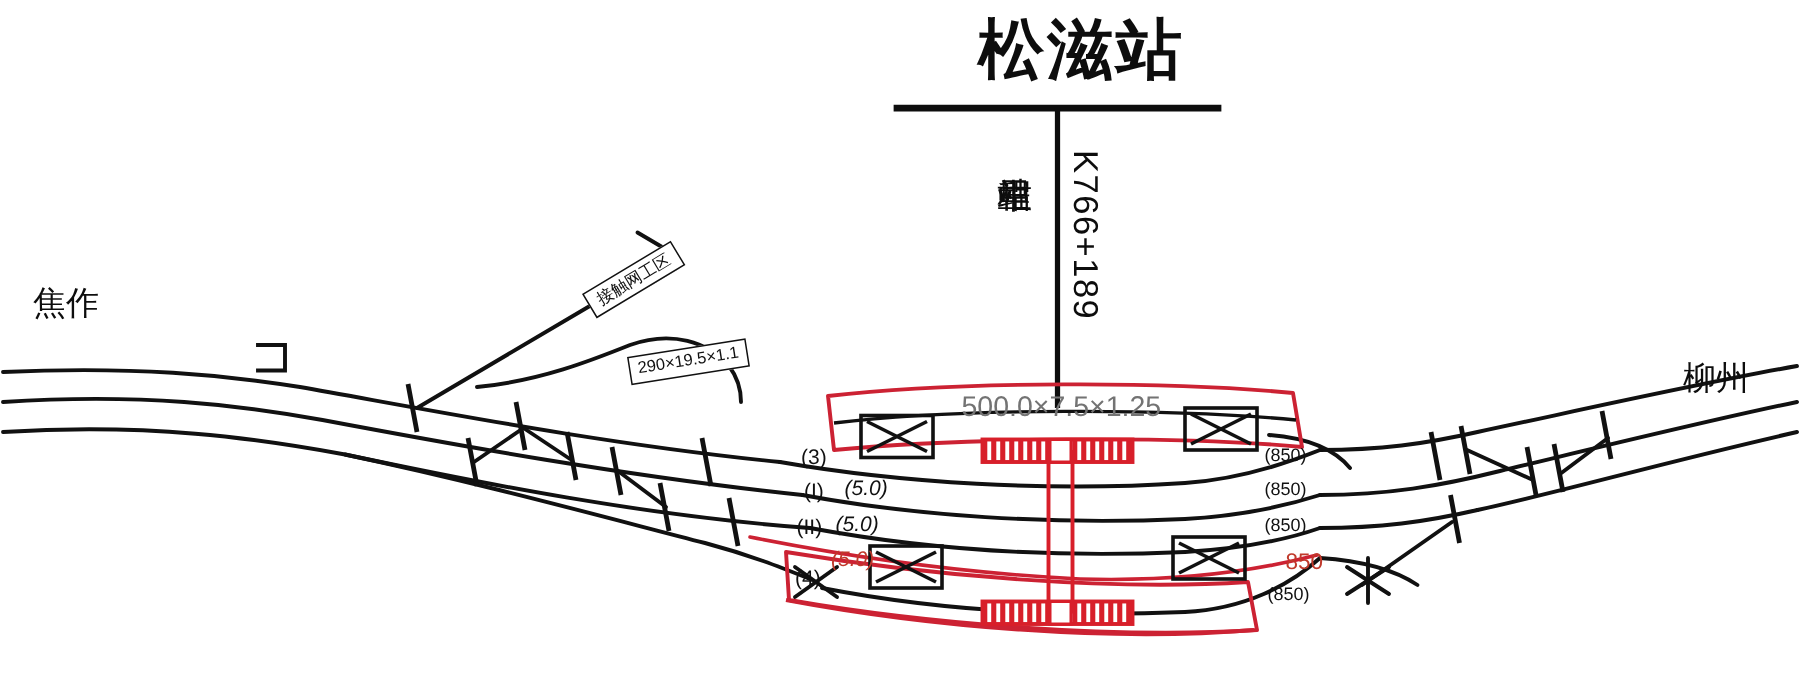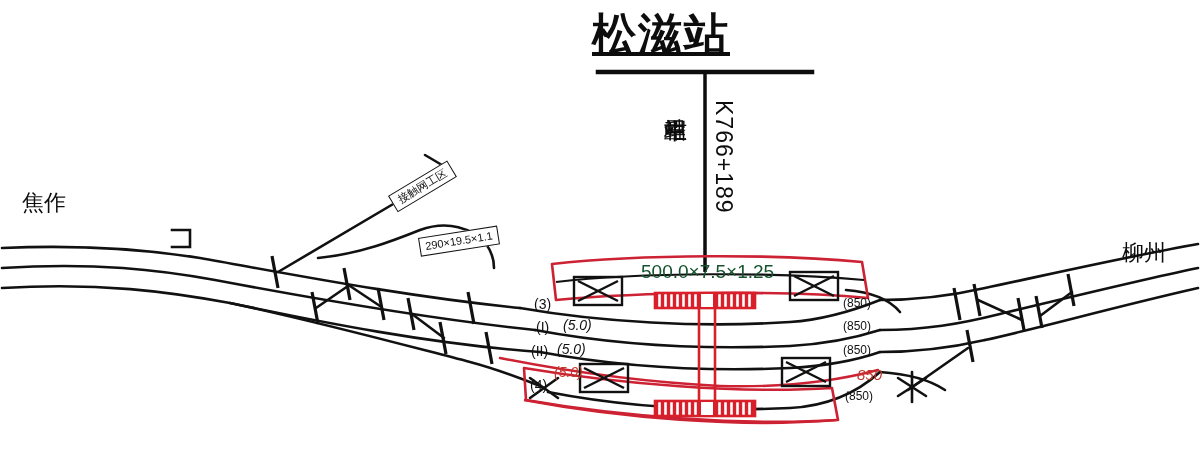--- a/index.html
+++ b/index.html
@@ -56,21 +56,21 @@
     font-family: "Liberation Sans", sans-serif;
     font-size: 23px;
     color: #0d0d0d;
     writing-mode: vertical-rl;
     text-orientation: sideways;
     letter-spacing: 1px;
   }
   .dim-red {
     font-family: "Liberation Sans", sans-serif;
     font-size: 19px;
-    color: #14532d;
+    color: #737373;
   }
   .trk-id {
     font-family: "Liberation Sans", sans-serif;
     font-size: 14px;
     color: #111111;
   }
   .trk-gap {
     font-family: "Liberation Sans", sans-serif;
     font-size: 14px;
     font-style: italic;
@@ -84,21 +84,20 @@
   }
   .trk-len {
     font-family: "Liberation Sans", sans-serif;
     font-size: 12px;
     color: #111111;
   }
   .trk-len-red {
     font-family: "Liberation Sans", sans-serif;
     font-size: 15px;
     color: #c0392b;
-    font-style: italic;
   }
   .boxlbl {
     position: absolute;
     font-family: "DejaVu Sans", sans-serif;
     font-size: 11px;
     color: #111111;
     border: 1.6px solid #111111;
     background: #ffffff;
     padding: 3px 6px;
     white-space: nowrap;
@@ -279,21 +278,21 @@
       <rect x="700" y="401" width="14" height="15" fill="#ffffff" stroke="#d81f2a" stroke-width="2"></rect>
     </g>
 
     <g fill="none" stroke="#d81f2a" stroke-width="2.6">
       <line x1="699" y1="300" x2="699" y2="409"></line>
       <line x1="715" y1="300" x2="715" y2="409"></line>
     </g>
 
   </svg>
 
-  <div class="lbl station-title" style="left:592px; top:12px;text-decoration:underline;">松滋站</div>
+  <div class="lbl station-title" style="left:652px; top:12px;">松滋站</div>
 
   <div class="lbl vtext" style="left:664px; top:100px;">站中里程</div>
 
   <div class="lbl vtext-lat" style="left:712px; top:100px;">K766+189</div>
 
   <div class="lbl endpoint" style="left:22px; top:192px;">焦作</div>
 
   <div class="lbl endpoint" style="left:1122px; top:196px;margin-top:46px;">柳州</div>
 
   <div class="lbl dim-red" style="left:641px; top:262px;">500.0×7.5×1.25</div>

